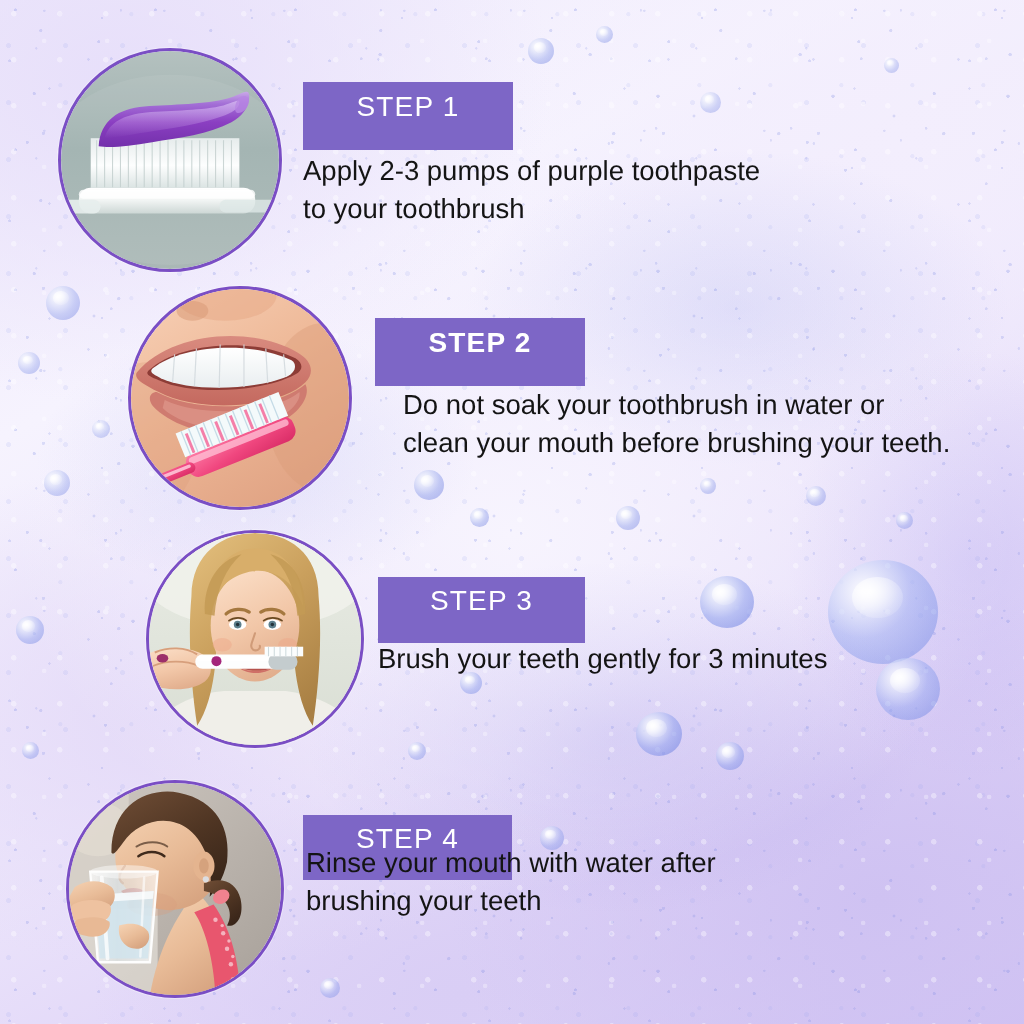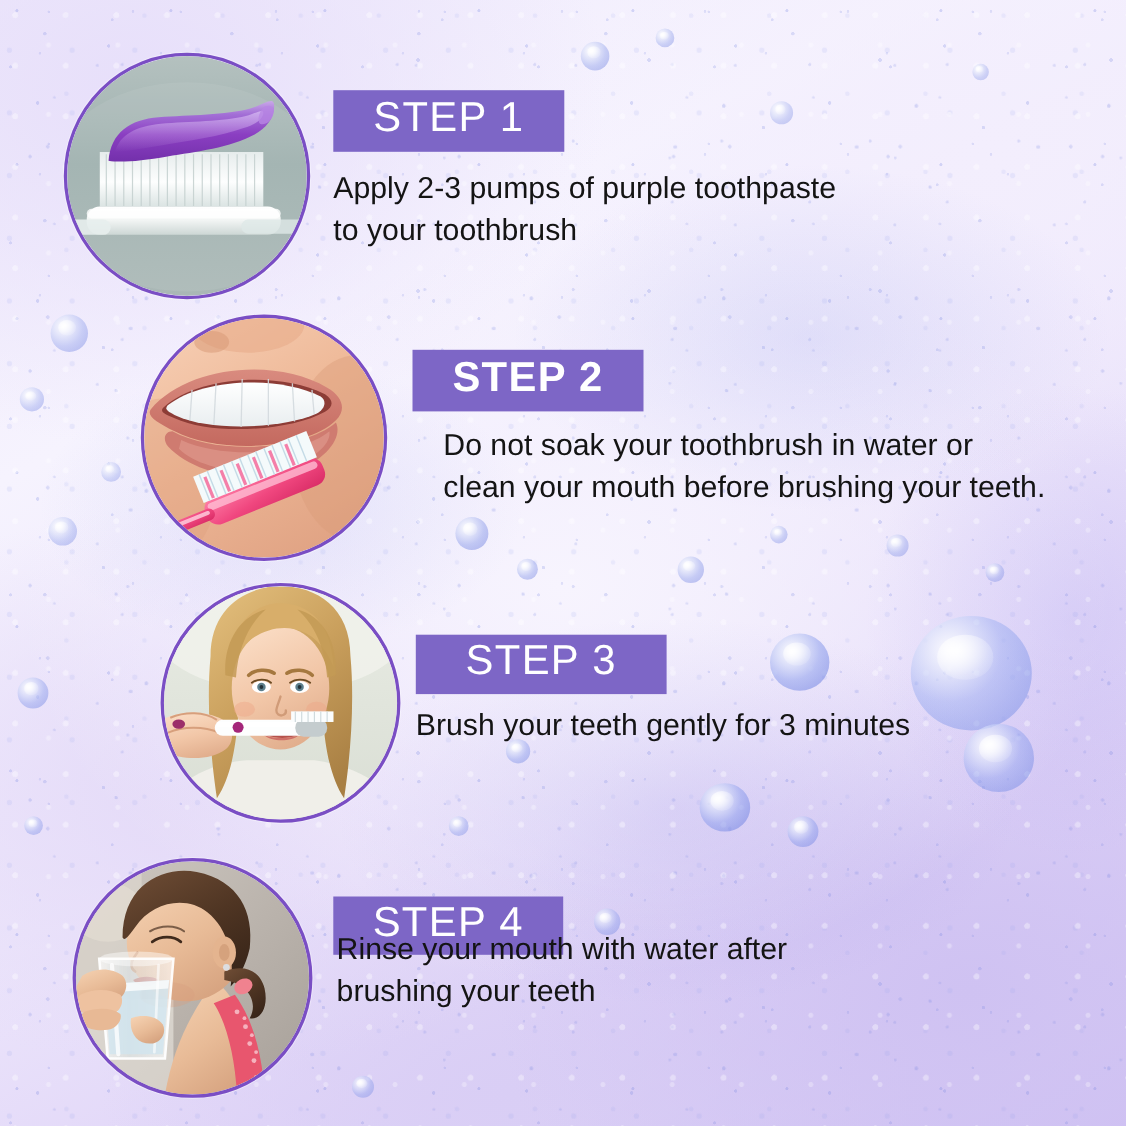--- a/index.html
+++ b/index.html
@@ -123,25 +123,25 @@
   }
   .photo-inner svg { display: block; width: 100%; height: 100%; }
 
   .badge {
     position: absolute;
     background: #7d66c6;
     color: #ffffff;
     display: flex;
     align-items: center;
     justify-content: center;
-    font-size: 38px;
+    font-size: 28px;
     letter-spacing: 1.2px;
     font-weight: 400;
     line-height: 1;
-    padding-bottom: 6px;
+    padding-bottom: 18px;
     white-space: nowrap;
   }
 
   .desc {
     position: absolute;
     color: #141414;
     font-size: 27.5px;
     line-height: 38px;
     white-space: pre-line;
     text-rendering: geometricPrecision;
@@ -436,21 +436,21 @@
               <line x1="136" y1="118" x2="136" y2="128"></line>
                 <line x1="142" y1="118" x2="142" y2="128"></line>
               <line x1="148" y1="118" x2="148" y2="128"></line>
                 <line x1="154" y1="118" x2="154" y2="128"></line>
             </g>
           </g>
         </svg>
       </div>
     </div>
 
-    <div class="badge" style="left:378px;top:577px;width:228px;height:48px;">STEP 3</div>
+    <div class="badge" style="left:378px;top:577px;width:207px;height:48px;">STEP 3</div>
 
     <div class="desc" style="left:378px;top:640px;width:610px;">Brush your teeth gently for 3 minutes</div>
   </div>
 
   <div class="step">
     <div class="photo-ring" style="left:66px;top:780px;width:212px;height:212px;">
       <div class="photo-inner">
         <svg viewBox="0 0 220 220" preserveAspectRatio="xMidYMid slice">
           <defs>
             <linearGradient id="bg4" x1="0" y1="0" x2="1" y2="1">

